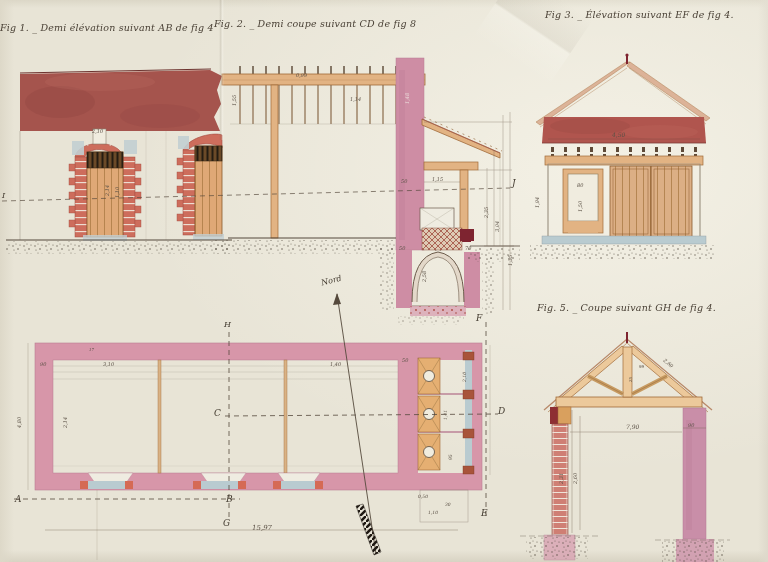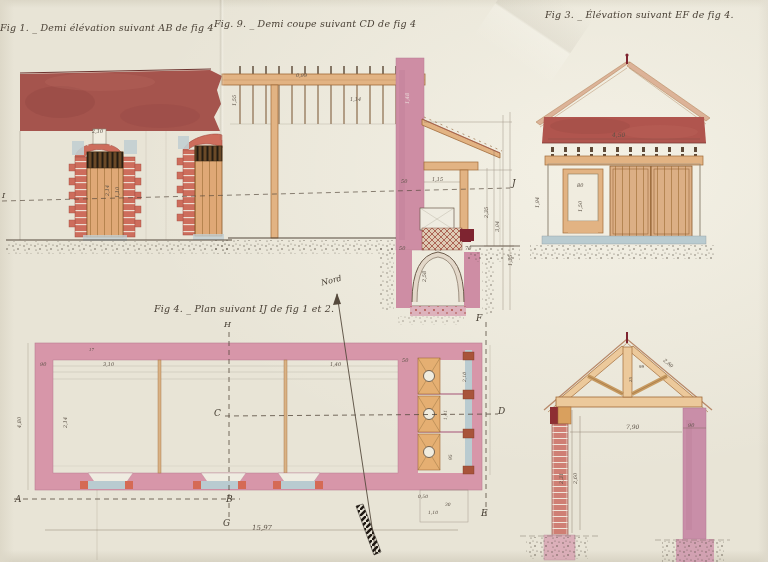--- a/index.html
+++ b/index.html
@@ -309,23 +309,23 @@
       <polygon points="337,293 333,305 341,304" fill="#55493c"></polygon>
       <polygon points="356,506 363,504 381,552 374,555" fill="url(#feather)" stroke="#1f1812" stroke-width=".5"></polygon>
     </g>
   </g>
 </svg>
 
 <div class="crease" style="left:219px;top:0;width:5px;height:140px;background:linear-gradient(90deg,rgba(90,80,60,0),rgba(90,80,60,.12),rgba(255,255,250,.25),rgba(90,80,60,0));"></div>
 <div class="crease" style="left:488px;top:-12px;width:90px;height:80px;transform:rotate(34deg);background:linear-gradient(180deg,rgba(90,80,60,0),rgba(90,80,60,.07) 49%,rgba(255,255,250,.2) 52%,rgba(90,80,60,0));"></div>
 
 <span class="t title" style="left:0;top:22px;">Fig 1. _ Demi élévation suivant AB de fig 4</span>
-<span class="t title" style="left:214px;top:18px;">Fig. 9. _ Demi coupe suivant CD de fig 4</span>
+<span class="t title" style="left:214px;top:18px;">Fig. 2. _ Demi coupe suivant CD de fig 8</span>
 <span class="t title" style="left:545px;top:9px;">Fig 3. _ Élévation suivant EF de fig 4.</span>
-<span class="t title" style="left:154px;top:303px;">Fig 4. _ Plan suivant IJ de fig 1 et 2.</span>
+<span class="t title" style="left:537px;top:302px;">Fig. 5. _ Coupe suivant GH de fig 4.</span>
 
 <span class="t ltr" style="left:2px;top:191px;font-size:8px;">I</span>
 <span class="t ltr" style="left:512px;top:178px;">J</span>
 <span class="t ltr" style="left:15px;top:494px;">A</span>
 <span class="t ltr" style="left:226px;top:494px;">B</span>
 <span class="t ltr" style="left:214px;top:408px;">C</span>
 <span class="t ltr" style="left:498px;top:406px;">D</span>
 <span class="t ltr" style="left:481px;top:508px;">E</span>
 <span class="t ltr" style="left:476px;top:313px;">F</span>
 <span class="t ltr" style="left:223px;top:518px;">G</span>

